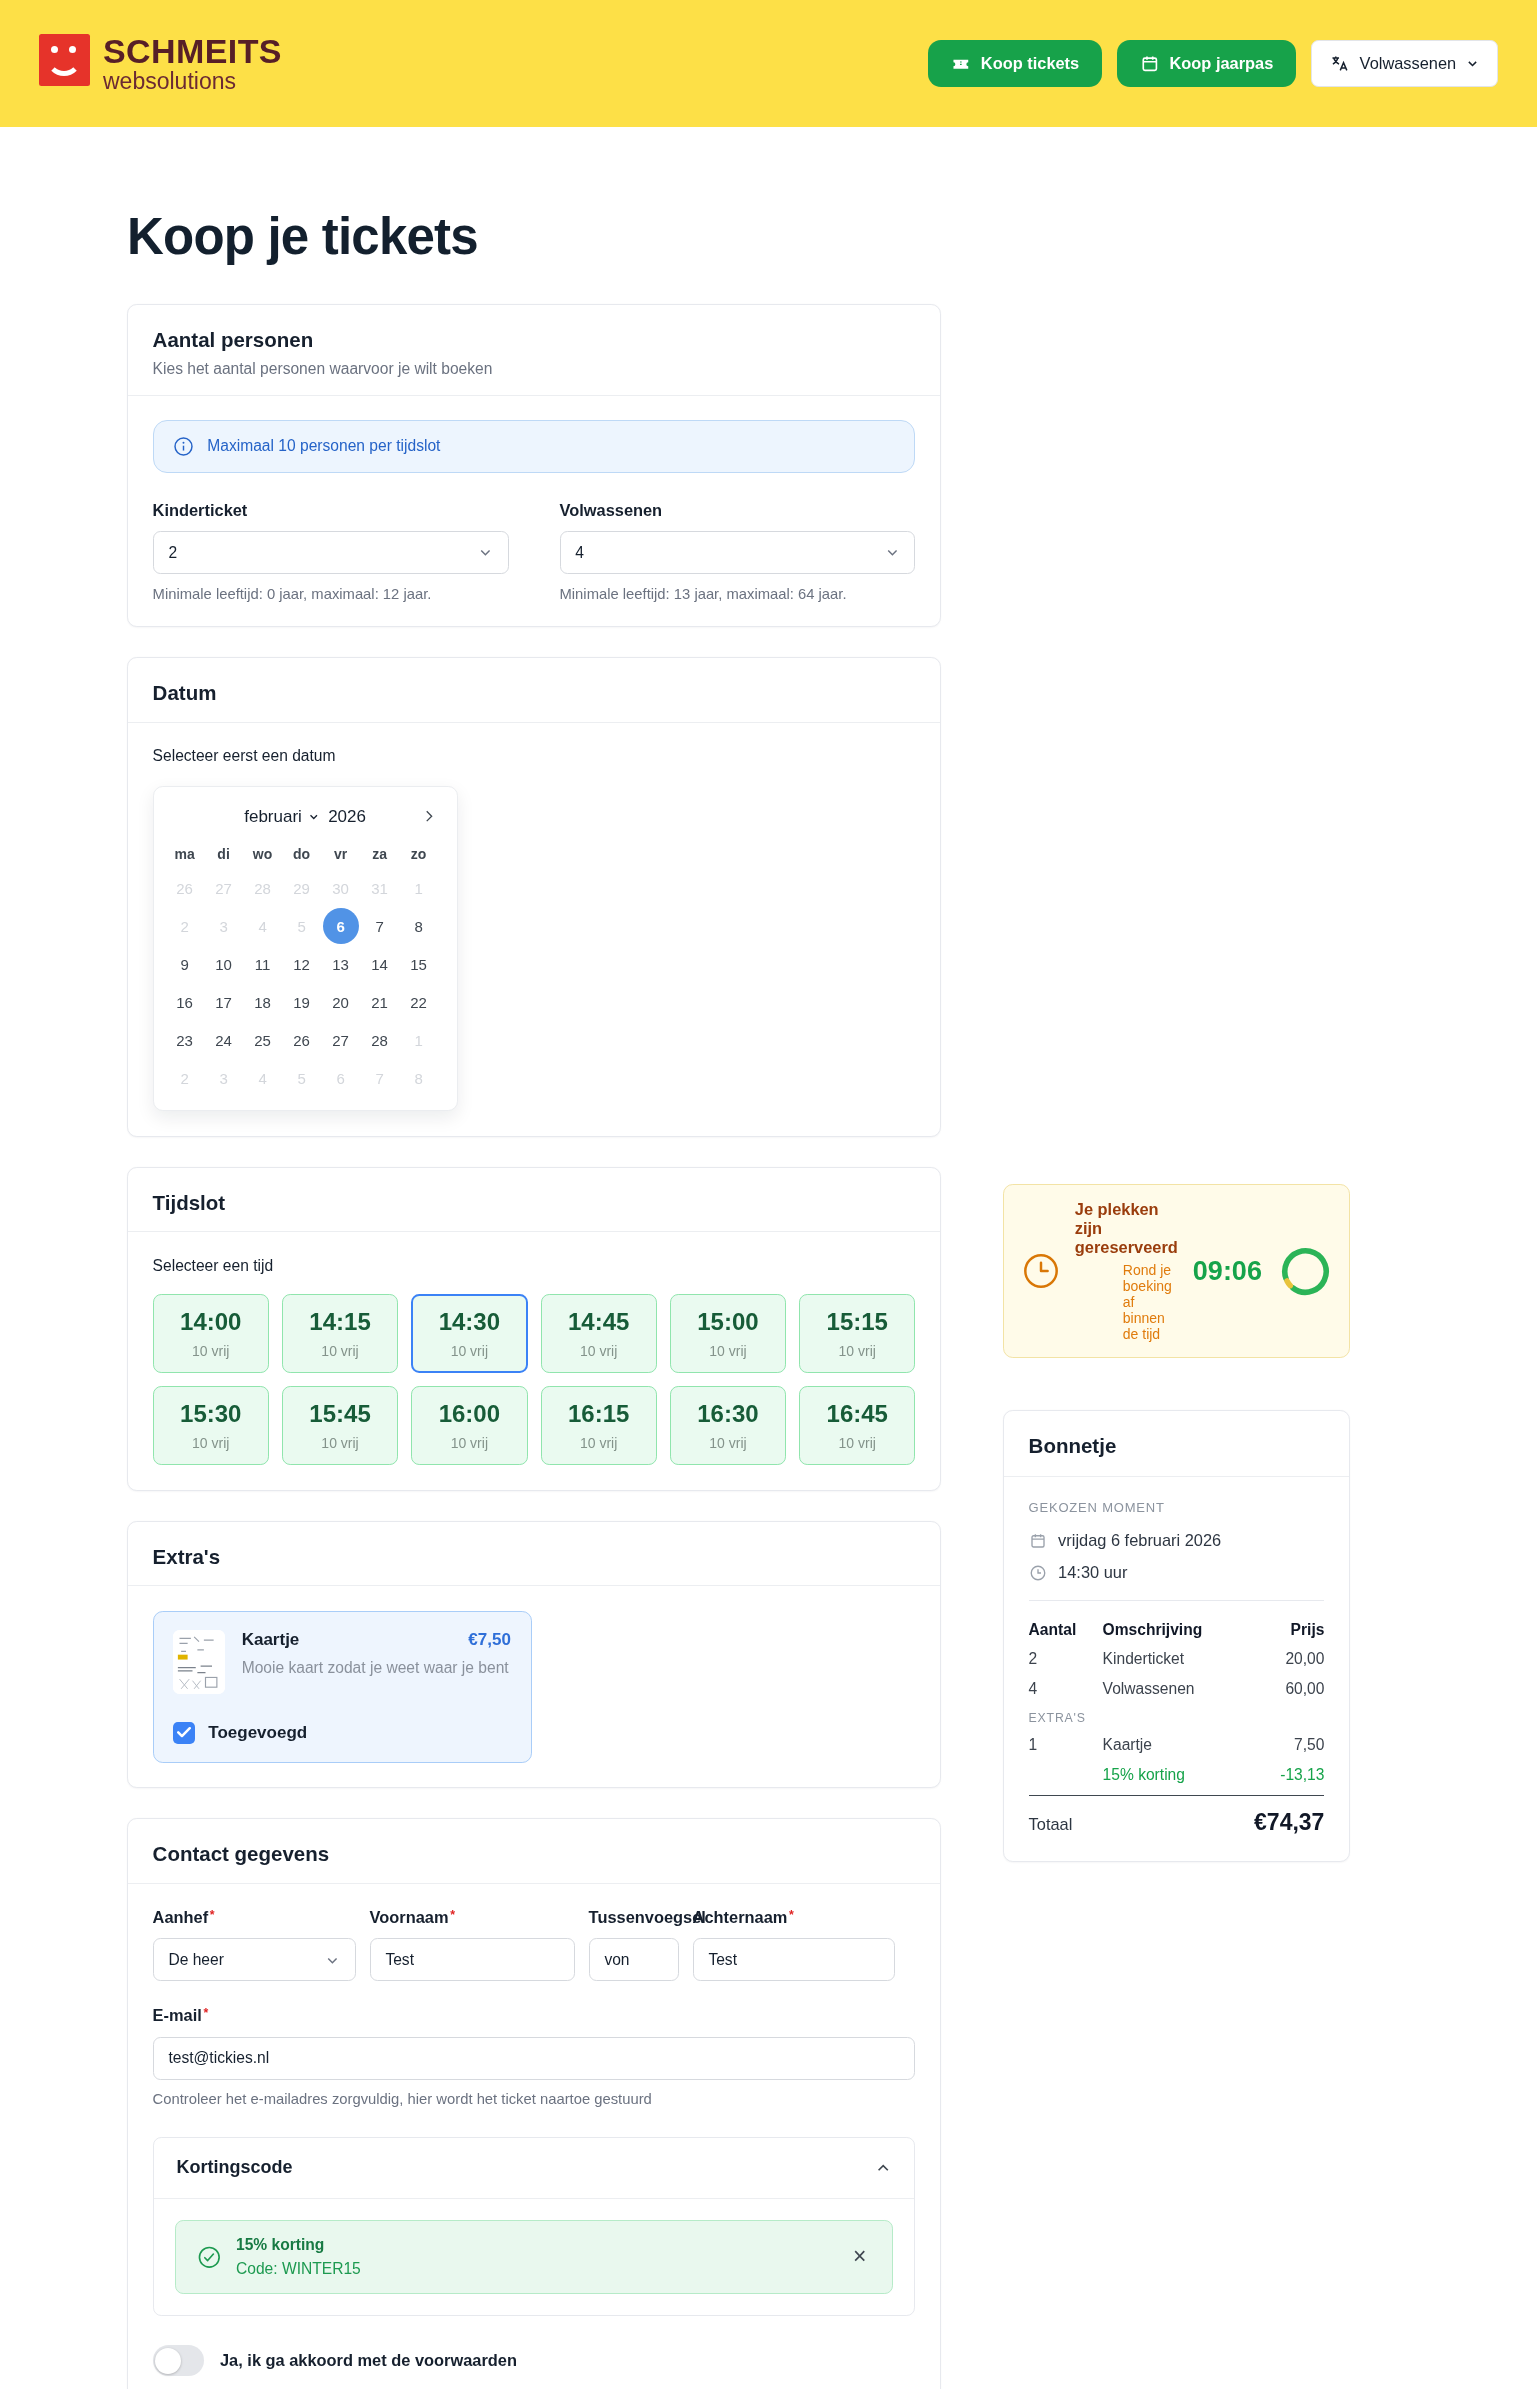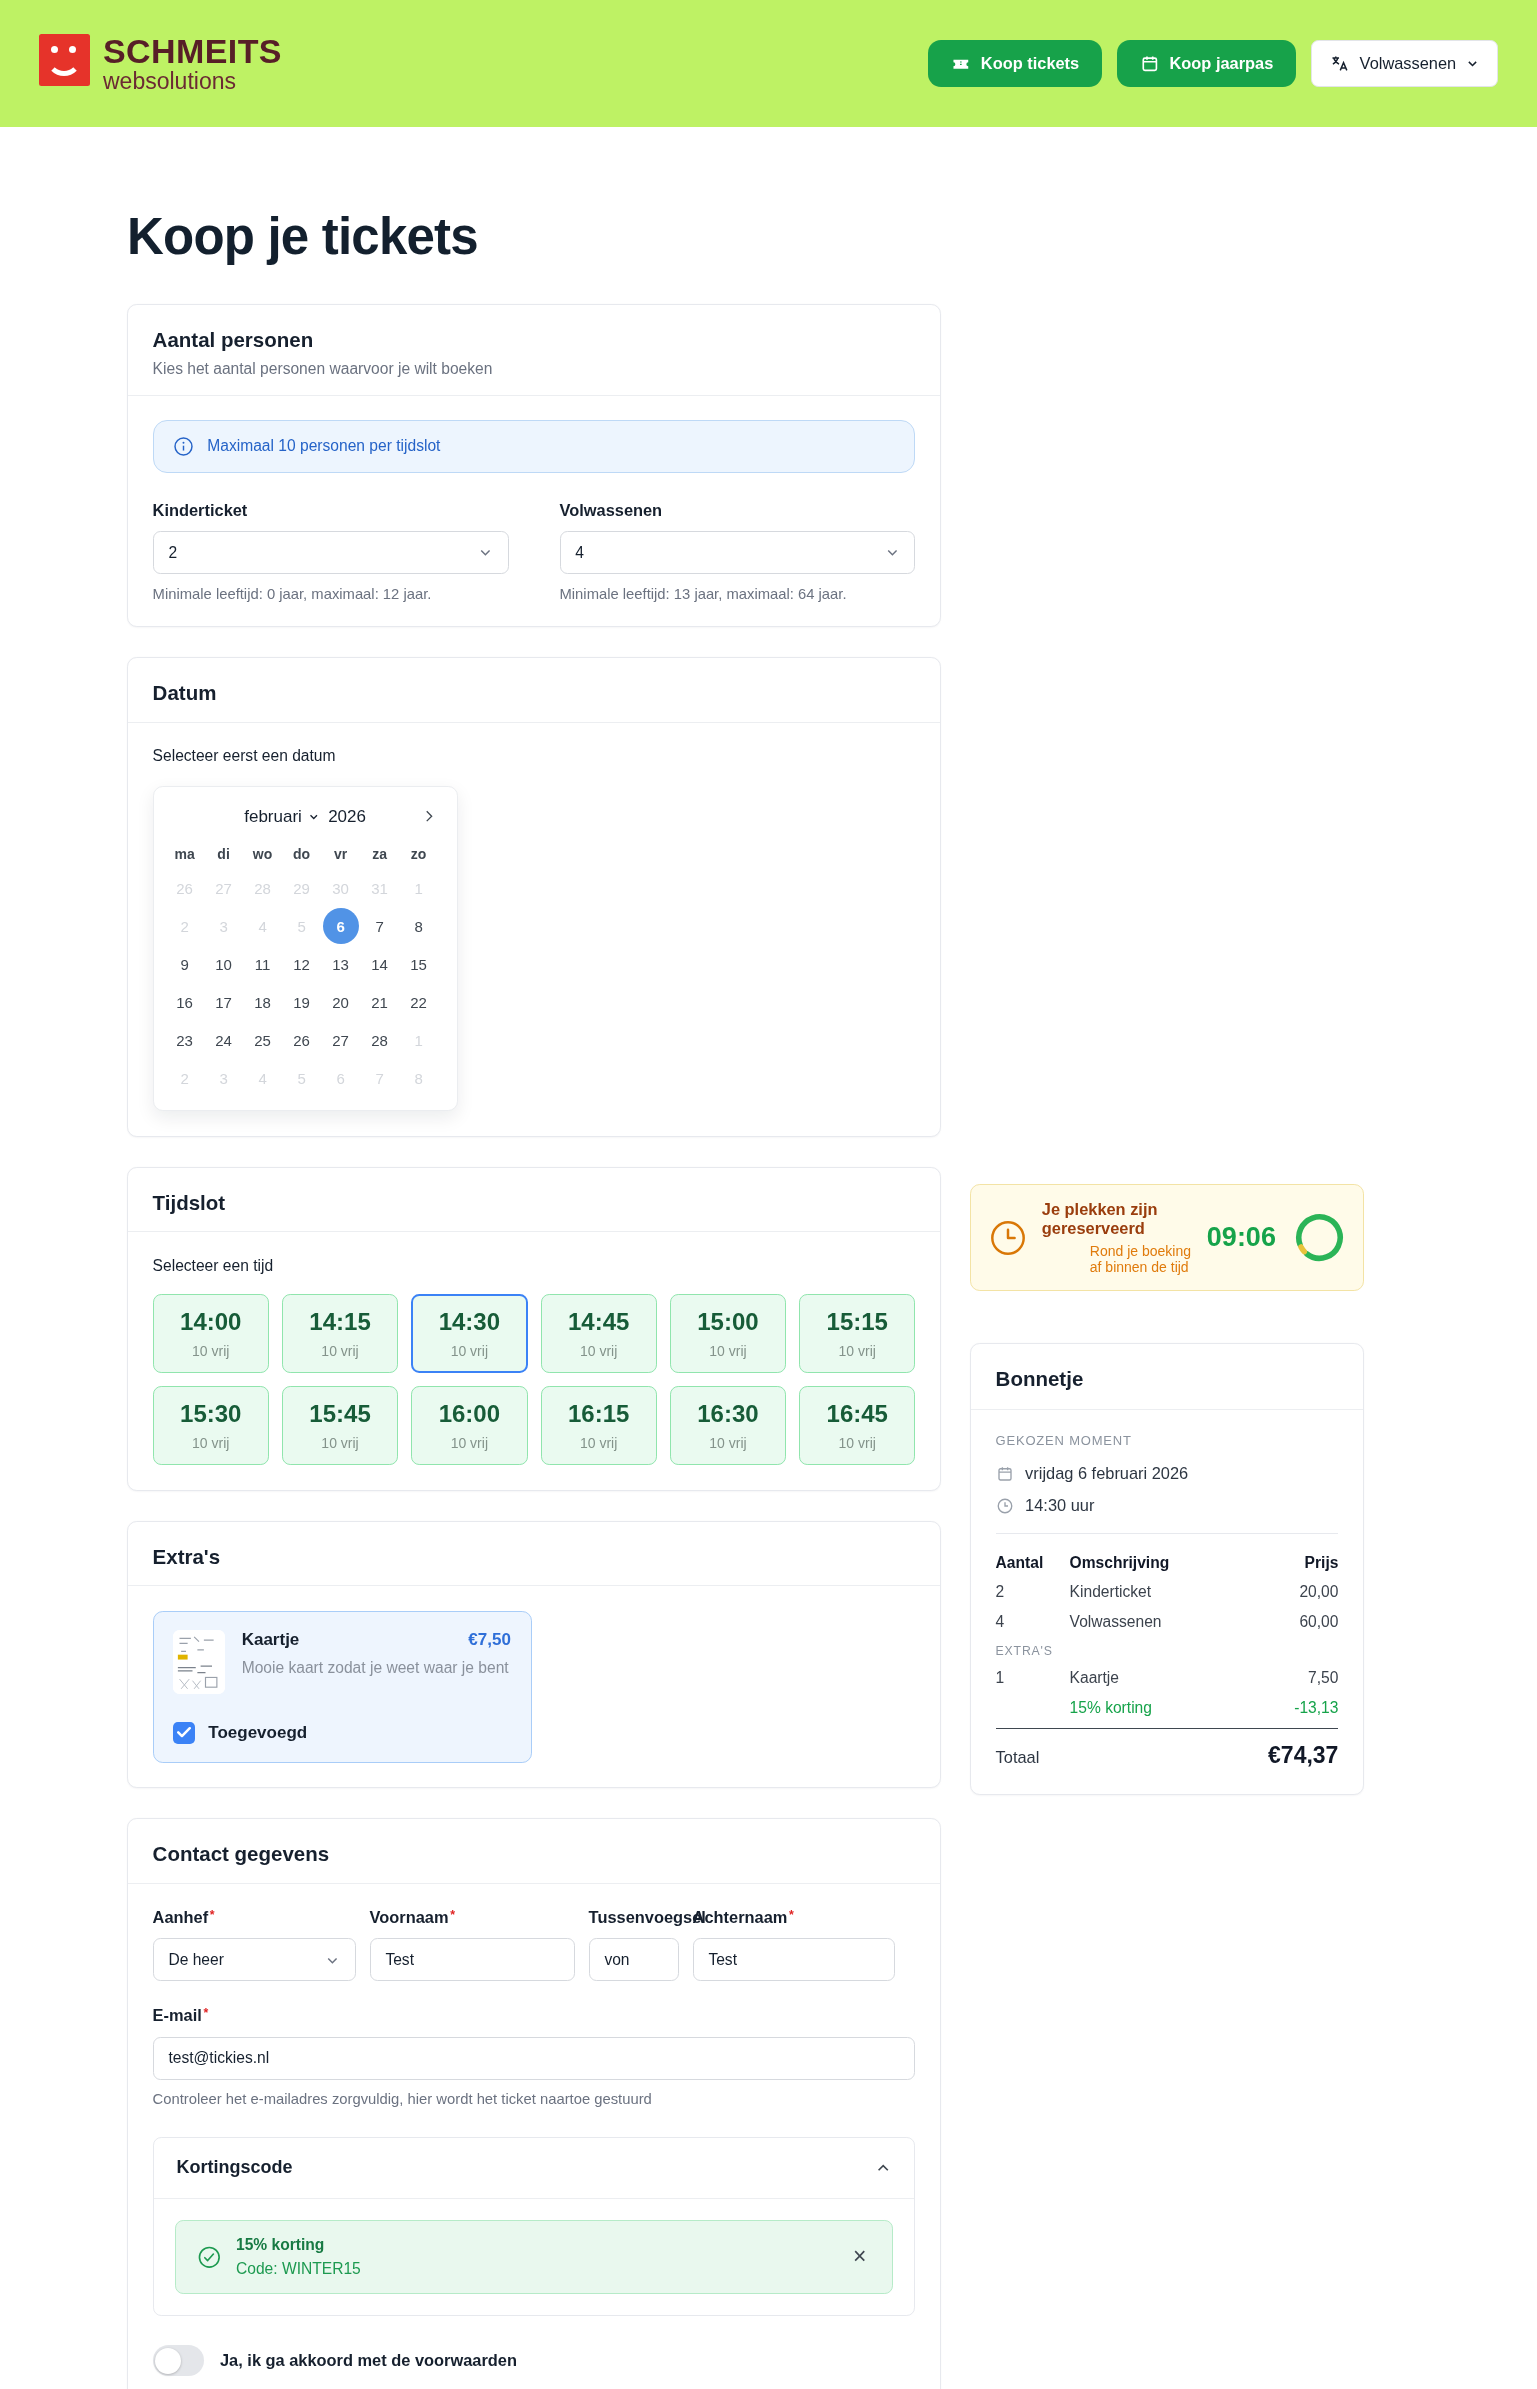--- a/index.html
+++ b/index.html
@@ -4,21 +4,21 @@
 <style>
   * { margin:0; padding:0; box-sizing:border-box; }
   html,body { background:#fff; }
   body {
     width:1537px; min-height:2389px;
     font-family:"Liberation Sans", sans-serif;
     color:#1f2937; position:relative;
   }
   
   .header {
-    height:127px; background:#bef264;
+    height:127px; background:#fde047;
     display:flex; align-items:center; justify-content:space-between;
     padding:0 39px 0 39px;
   }
   .logo { display:flex; align-items:flex-start; gap:13px; }
   .logo-mark {
     width:51px; height:52px; background:#e6332a; border-radius:2.5px;
     position:relative; flex:0 0 auto;
   }
   .logo-mark .eye { position:absolute; top:11.5px; width:7.4px; height:7.4px; border-radius:50%; background:#fff; }
   .logo-mark .eye.l { left:11.5px; } .logo-mark .eye.r { left:29.5px; }
@@ -36,21 +36,21 @@
   }
   .btn-lang {
     display:flex; align-items:center; gap:9.8px; background:#fff; color:#16202e;
     font-size:16.4px; border:0.8px solid #e3e5e9; border-radius:7.4px; height:47px; padding:0 18px; cursor:pointer;
   }
   
   .content { padding-left:127px; width:1537px; }
   h1 { font-size:51px; font-weight:bold; color:#13202e; letter-spacing:-0.8px; margin:80px 0 38px; }
   .cols { position:relative; width:1237px; }
   .col-main { width:814px; }
-  .col-side { position:absolute; left:843px; top:880px; width:394px; }
+  .col-side { position:absolute; left:876px; top:880px; width:347px; }
   
   .card {
     background:#fff; border:0.8px solid #e7e9ee; border-radius:9.8px; margin-bottom:30px;
     box-shadow:0 0.8px 1.6px rgba(16,24,40,.04);
   }
   .card-head { padding:23px 24.6px 16.4px; }
   .card-title { font-size:20.5px; font-weight:bold; color:#16202e; }
   .card-sub { font-size:15.6px; color:#6b7280; margin-top:8.2px; }
   .card-divider { height:0.8px; background:#eceef1; }
   .card-body { padding:24.6px; }

